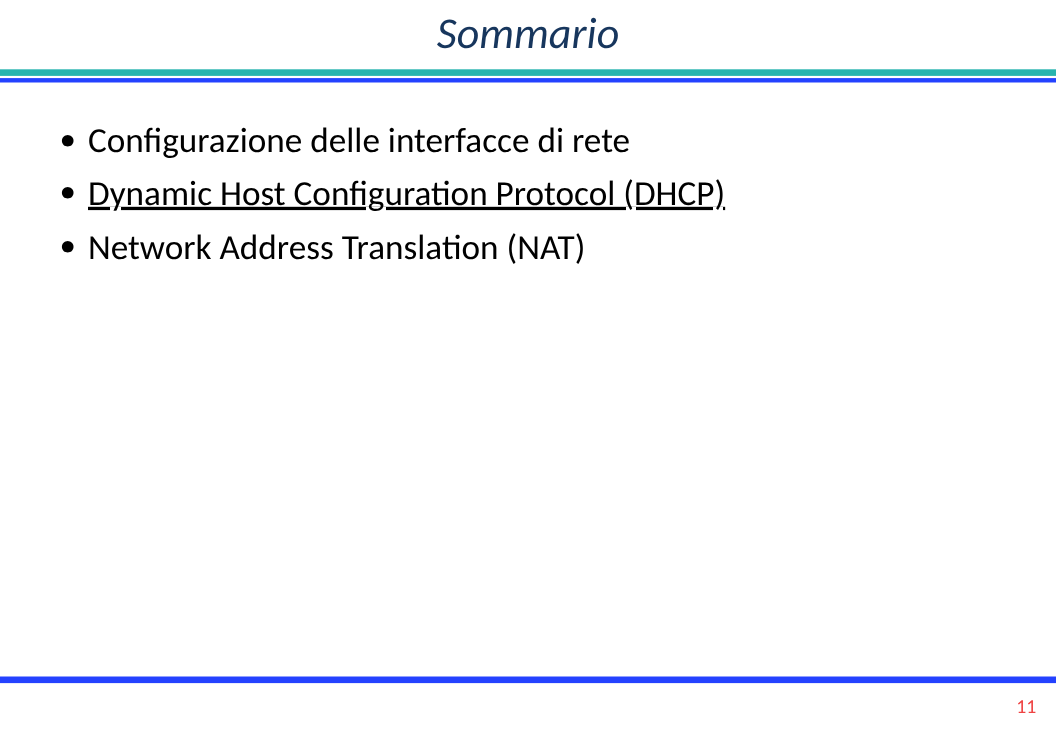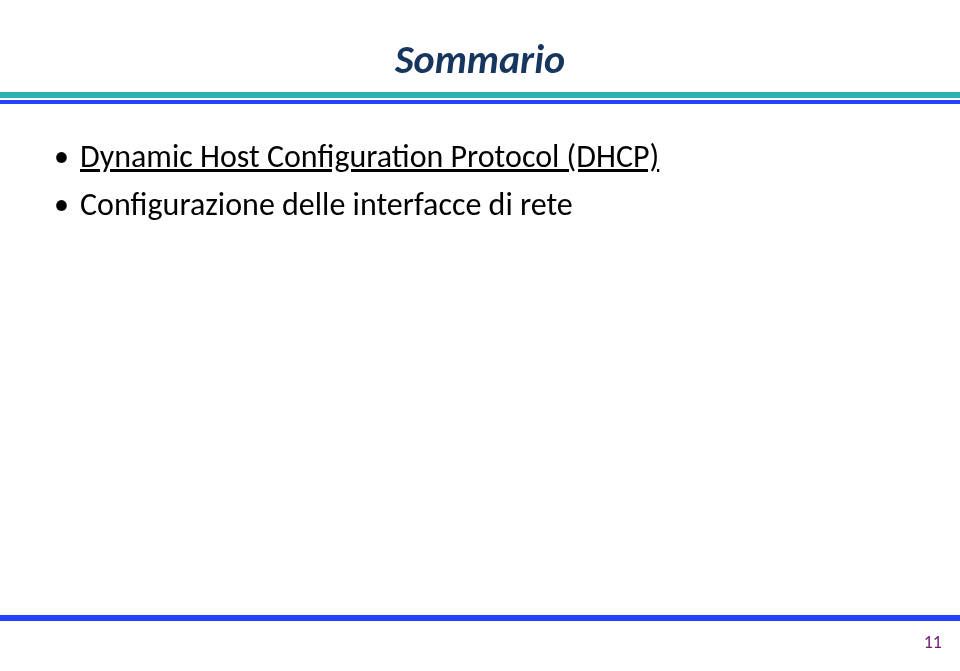--- a/index.html
+++ b/index.html
@@ -19,24 +19,23 @@
     box-sizing: border-box;
   }
   .title-wrap {
     text-align: center;
     padding-top: 6px;
   }
   .title {
     display: inline-block;
     font-size: 40px;
     font-style: italic;
-    font-weight: 700;
+    font-weight: 400;
     color: #17365d;
     padding-bottom: 2px;
-    margin-top: 29px;
   }
   .title-rule {
     width: 100%;
     border: 0;
     height: 6px;
     background: #27b4af; 
     margin: 6px 0 2px 0;
   }
   .blue-top {
     width: 100%;
@@ -79,40 +78,43 @@
     bottom: 50px;
     width: 100%;
     height: 6px;
     background: #2442ff;
   }
   .page-num {
     position: absolute;
     right: 18px;
     bottom: 18px;
     font-size: 18px;
-    color: #701a75;
+    color: #ef4444;
   }
 </style>
 </head>
 <body>
 
 <div class="slide">
 
   <div class="title-wrap">
     <div class="title">Sommario</div>
   </div>
   <hr class="title-rule">
   <hr class="blue-top">
 
   <div class="content">
     <ul class="bullets">
       <li>
+        <span>Configurazione delle interfacce di rete</span>
+      </li>
+      <li>
         <span class="underline">Dynamic Host Configuration Protocol (DHCP)</span>
       </li>
       <li>
-        <span>Configurazione delle interfacce di rete</span>
+        <span>Network Address Translation (NAT)</span>
       </li>
     </ul>
   </div>
 
   <div class="footer-rule"></div>
   <div class="page-num">11</div>
 </div>
 
 </body></html>

